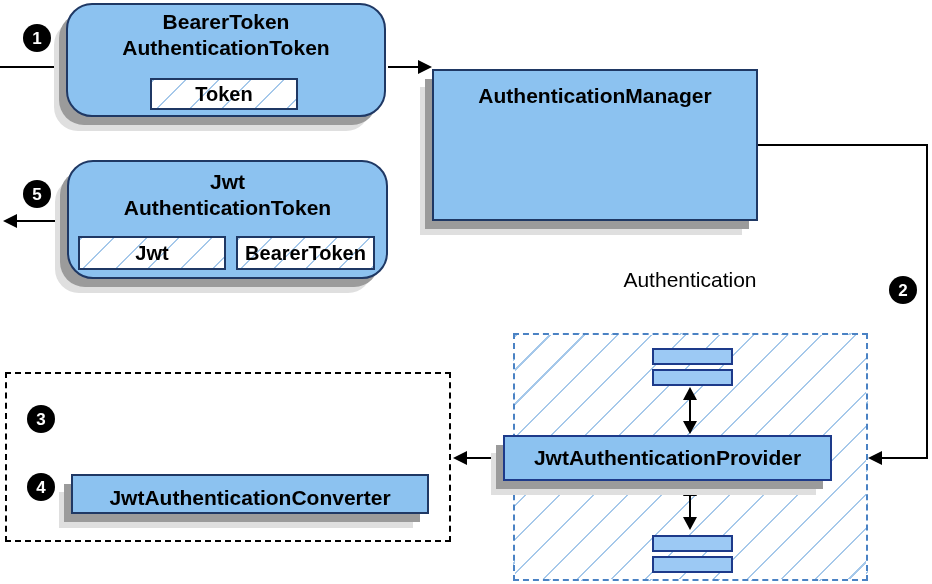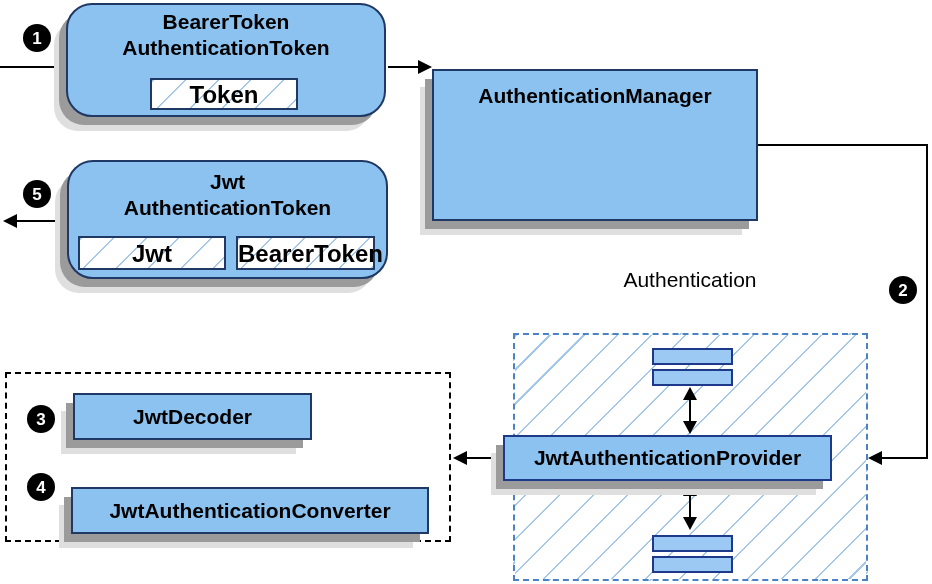--- a/index.html
+++ b/index.html
@@ -13,21 +13,21 @@
     box-sizing:border-box;text-align:center;font-weight:bold;
   }
   .rounded{border-radius:26px;}
   .shadowed{box-shadow:-8px 9px 0 -1px #9b9b9b,-14px 16px 0 -2px #dfdfdf;}
   .node-title{font-size:21px;font-weight:bold;line-height:26px;}
   
   .chip{
     position:absolute;background-color:#ffffff;
     background-image:repeating-linear-gradient(135deg,#a5c8ea 0px,#a5c8ea 1.5px,transparent 1.5px,transparent 23px);
     border:2px solid #1f3864;box-sizing:border-box;
-    text-align:center;font-weight:bold;font-size:24px;
+    text-align:center;font-weight:bold;font-size:20px;
   }
   
   .providers-box{
     position:absolute;box-sizing:border-box;
     border:2px dashed #4a82c4;background-color:#ffffff;
     background-image:repeating-linear-gradient(135deg,#a5c8ea 0px,#a5c8ea 1.5px,transparent 1.5px,transparent 24px);
   }
   .black-dashed-box{
     position:absolute;box-sizing:border-box;border:2px dashed #000;background:transparent;
   }
@@ -113,25 +113,22 @@
   <div class="vline" style="left:689px;top:492px;height:32px;"></div>
   <div class="tri tri-up" style="left:683px;top:483px;"></div>
   <div class="tri tri-down" style="left:683px;top:517px;"></div>
 
   <div class="bluebox shadowed" style="left:503px;top:435px;width:329px;height:46px;border-color:#1d3a8a;">
     <div class="node-title" style="line-height:42px;">JwtAuthenticationProvider</div>
   </div>
 
   <div class="black-dashed-box" style="left:5px;top:372px;width:446px;height:170px;"></div>
 
-  <div class="bluebox shadowed" style="left:73px;top:393px;width:239px;height:47px;">
-    <div class="node-title" style="line-height:43px;">JwtDecoder</div>
-  </div>
 
-  <div class="bluebox shadowed" style="left:71px;top:487px;width:358px;height:47px;">
+  <div class="bluebox shadowed" style="left:71px;top:474px;width:358px;height:40px;">
     <div class="node-title" style="line-height:43px;">JwtAuthenticationConverter</div>
   </div>
 
   <div class="badge" style="left:23px;top:24px;">1</div>
   <div class="badge" style="left:889px;top:276px;">2</div>
   <div class="badge" style="left:27px;top:405px;">3</div>
   <div class="badge" style="left:27px;top:473px;">4</div>
   <div class="badge" style="left:23px;top:180px;">5</div>
 
 </div>

